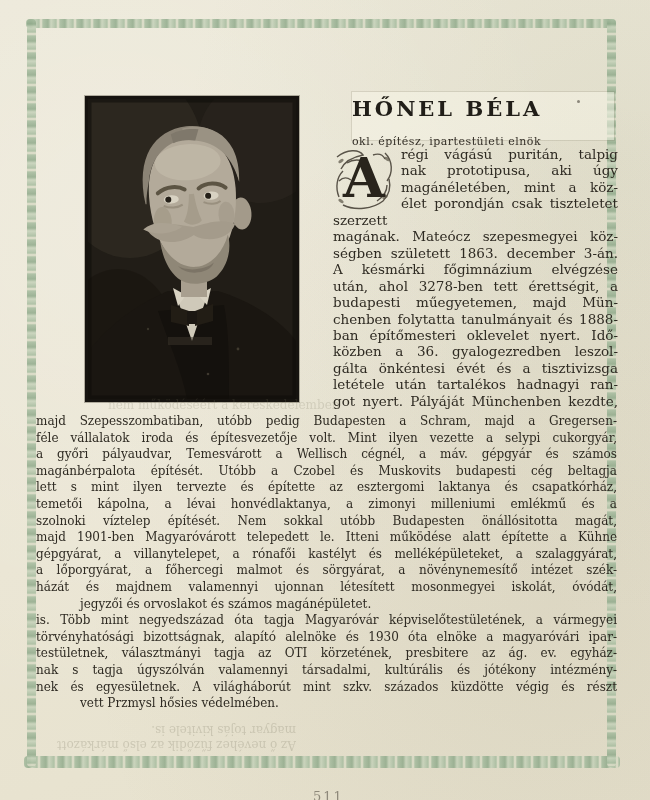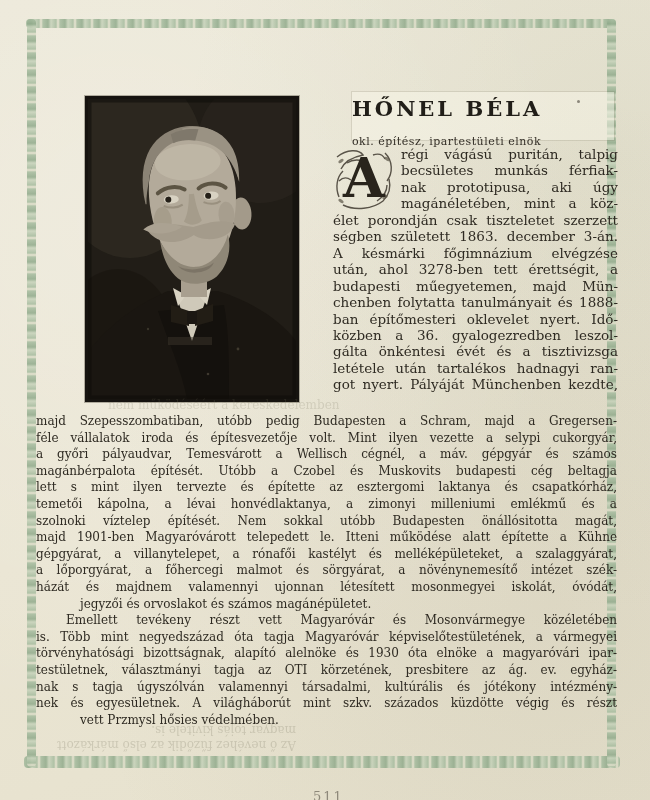--- a/index.html
+++ b/index.html
@@ -167,24 +167,24 @@
         <g fill="#5a5446" opacity="0.7">
           <ellipse cx="8" cy="14" rx="3" ry="1.6" transform="rotate(-35 8 14)"></ellipse>
           <ellipse cx="54" cy="12" rx="3" ry="1.6" transform="rotate(35 54 12)"></ellipse>
           <ellipse cx="8" cy="54" rx="3" ry="1.6" transform="rotate(35 8 54)"></ellipse>
           <ellipse cx="52" cy="50" rx="3" ry="1.6" transform="rotate(-30 52 50)"></ellipse>
         </g>
         <text x="31" y="50" font-size="54" text-anchor="middle" fill="#29241c" font-family="DejaVu Serif, serif" font-weight="bold">A</text>
       </svg>
     </div>
   <div class="tline">régi vágású puritán, talpig</div>
-      <div class="tline">becsületes munkás férfiak-</div>
       <div class="tline">nak prototipusa, aki úgy</div>
       <div class="tline">magánéletében, mint a köz-</div>
       <div class="tline">élet porondján csak tiszteletet szerzett</div>
+      <div class="tline">magának. Mateócz szepesmegyei köz-</div>
       <div class="tline">ségben született 1863. december 3-án.</div>
       <div class="tline">A késmárki főgimnázium elvégzése</div>
       <div class="tline">után, ahol 3278-ben tett érettségit, a</div>
       <div class="tline">budapesti műegyetemen, majd Mün-</div>
       <div class="tline">chenben folytatta tanulmányait és 1888-</div>
       <div class="tline">ban építőmesteri oklevelet nyert. Idő-</div>
       <div class="tline">közben a 36. gyalogezredben leszol-</div>
       <div class="tline">gálta önkéntesi évét és a tisztivizsga</div>
       <div class="tline">letétele után tartalékos hadnagyi ran-</div>
       <div class="tline">got nyert. Pályáját Münchenben kezdte,</div>
@@ -196,21 +196,20 @@
       <div class="tline">a győri pályaudvar, Temesvárott a Wellisch cégnél, a máv. gépgyár és számos</div>
       <div class="tline">magánbérpalota építését. Utóbb a Czobel és Muskovits budapesti cég beltagja</div>
       <div class="tline">lett s mint ilyen tervezte és építette az esztergomi laktanya és csapatkórház,</div>
       <div class="tline">temetői kápolna, a lévai honvédlaktanya, a zimonyi milleniumi emlékmű és a</div>
       <div class="tline">szolnoki víztelep építését. Nem sokkal utóbb Budapesten önállósitotta magát,</div>
       <div class="tline">majd 1901-ben Magyaróvárott telepedett le. Itteni működése alatt építette a Kühne</div>
       <div class="tline">gépgyárat, a villanytelepet, a rónafői kastélyt és melléképületeket, a szalaggyárat,</div>
       <div class="tline">a lőporgyárat, a főhercegi malmot és sörgyárat, a növénynemesítő intézet szék-</div>
       <div class="tline">házát és majdnem valamennyi ujonnan létesített mosonmegyei iskolát, óvódát,</div>
       <div class="tline tlast">jegyzői és orvoslakot és számos magánépületet.</div>
-      <div class="tline tindent">Emellett tevékeny részt vett Magyaróvár és Mosonvármegye közéletében</div>
       <div class="tline">is. Több mint negyedszázad óta tagja Magyaróvár képviselőtestületének, a vármegyei</div>
       <div class="tline">törvényhatósági bizottságnak, alapító alelnöke és 1930 óta elnöke a magyaróvári ipar-</div>
       <div class="tline">testületnek, választmányi tagja az OTI körzetének, presbitere az ág. ev. egyház-</div>
       <div class="tline">nak s tagja úgyszólván valamennyi társadalmi, kultúrális és jótékony intézmény-</div>
       <div class="tline">nek és egyesületnek. A világháborút mint szkv. százados küzdötte végig és részt</div>
       <div class="tline tlast">vett Przmysl hősies védelmében.</div>
     </div>
 
   <div id="ghost-above" class="ghost">nem működéséért a kereskedelemben</div>
   <div id="ghost-bottom" class="ghost">

